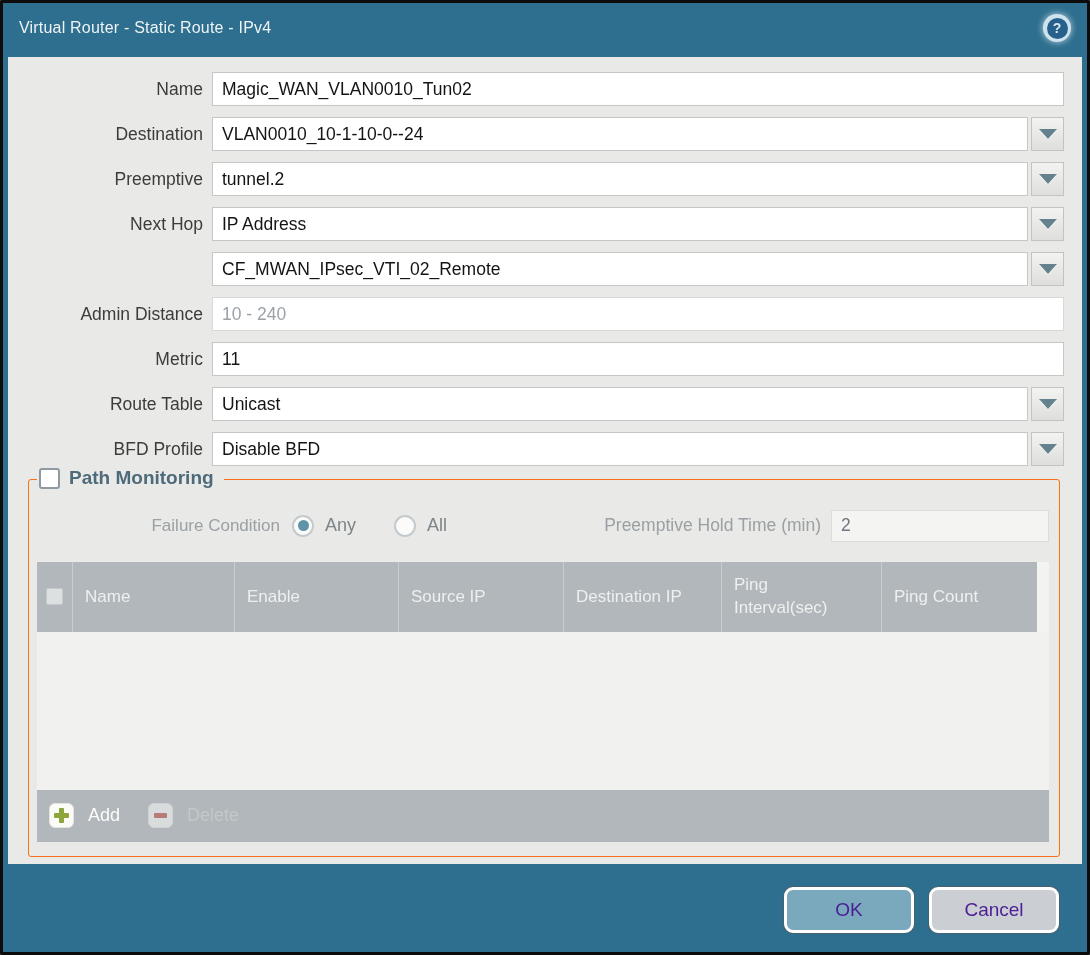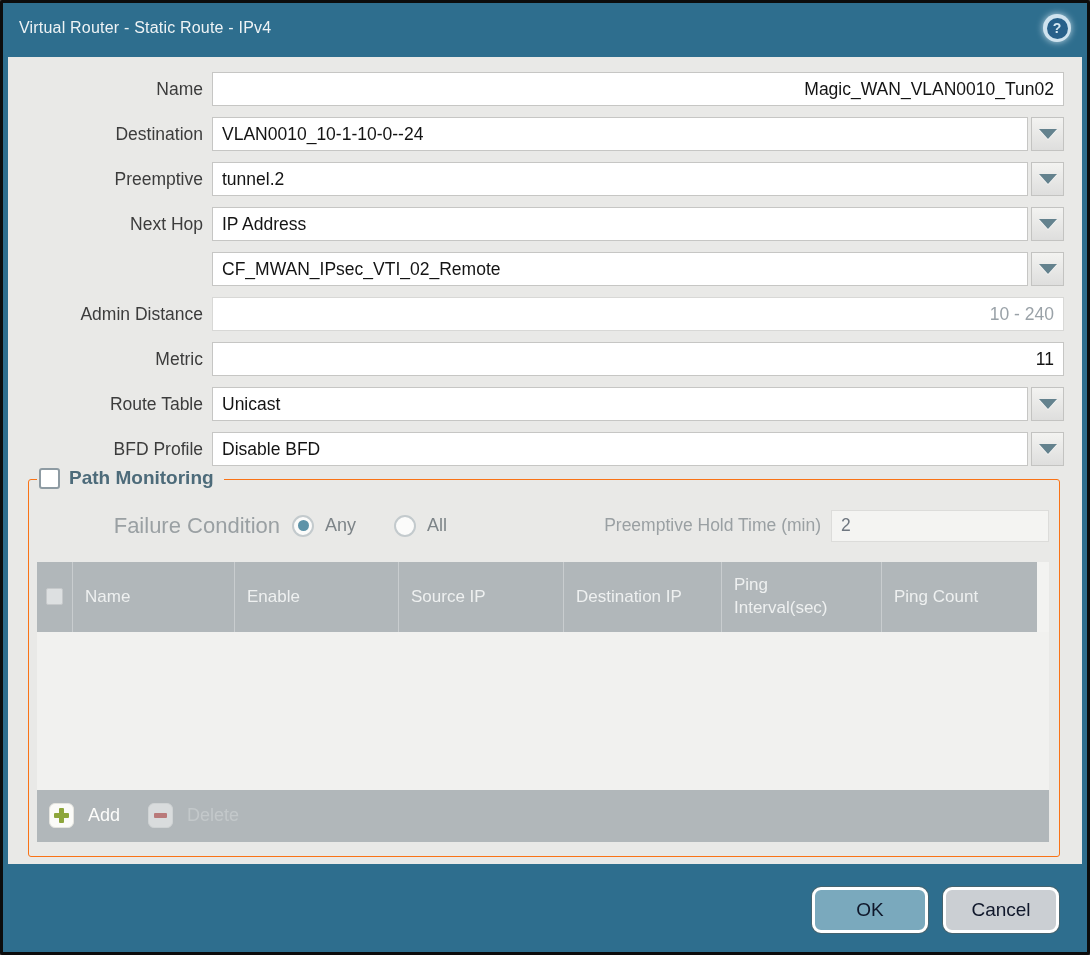--- a/index.html
+++ b/index.html
@@ -15,39 +15,39 @@
     background:#cfe3ef;display:flex;align-items:center;justify-content:center;
     box-shadow:0 0 7px rgba(230,243,250,.8);cursor:pointer;border:none;padding:0;}
   .help-inner{width:21px;height:21px;border-radius:50%;background:#27608a;color:#d6e8f2;
     font-size:14px;font-weight:bold;display:flex;align-items:center;justify-content:center;}
   
   .content{flex:1;background:#e9e9e7;margin:4px 5px;padding:15px 18px 0 14px;overflow:hidden;}
   .form-row{display:flex;align-items:center;height:34px;margin-bottom:11px;}
   .flabel{width:190px;flex:0 0 190px;text-align:right;padding-right:9px;font-size:17.5px;color:#3c3c3c;}
   .tinput,.dd-value{
     height:34px;border:1px solid #c6c6c4;background:#ffffff;font-size:17.5px;color:#141414;
-    padding:12px 9px;font-family:inherit;display:flex;align-items:center;white-space:nowrap;overflow:hidden;text-align:right;}
+    padding:12px 9px;font-family:inherit;display:flex;align-items:center;white-space:nowrap;overflow:hidden;}
   .tinput{flex:1;width:100%;}
   input.tinput::placeholder{color:#9aa2a8;opacity:1;}
   .tinput.dim{border-color:#d8d8d6;}
   .dd-field{flex:1;display:flex;align-items:stretch;}
   .dd-value{flex:1;}
   .dd-btn{width:33px;flex:0 0 33px;margin-left:3px;border:1px solid #c3c3c1;
     background:linear-gradient(#f3f3f1,#dededd);display:flex;align-items:center;justify-content:center;
     cursor:pointer;padding:0;}
   .caret{width:0;height:0;border-left:9px solid transparent;border-right:9px solid transparent;
     border-top:10px solid #64828e;filter:drop-shadow(0 1px 0 rgba(255,255,255,.7));}
   
   .pm-section{border:1px solid #f97316;border-radius:3px;margin:13px 4px 0 6px;padding:0 10px 14px 8px;}
   .pm-legend{position:relative;top:-13px;display:inline-flex;align-items:center;gap:9px;
     background:#e9e9e7;padding:0 10px 0 2px;}
   .pm-check{width:21px;height:21px;background:#ffffff;border:2px solid #8e9ba3;border-radius:3px;cursor:pointer;}
   .pm-title{font-size:19px;font-weight:bold;color:#4d6b7a;}
   .fc-row{display:flex;align-items:center;height:36px;margin-top:2px;}
-  .fc-label{width:255px;flex:0 0 255px;text-align:right;padding-right:12px;font-size:22px;color:#9aa0a3;}
+  .fc-label{width:255px;flex:0 0 255px;text-align:right;padding-right:12px;font-size:17px;color:#9aa0a3;}
   .radio-opt{display:flex;align-items:center;margin-right:38px;}
   .radio{width:22px;height:22px;border-radius:50%;background:#fbfbfa;border:2px solid #c3cacd;
     display:flex;align-items:center;justify-content:center;margin-right:11px;}
   .radio.sel::after{content:"";width:11px;height:11px;border-radius:50%;background:#5e93a8;}
   .radio-label{font-size:18px;color:#7d8488;}
   .fc-spacer{flex:1;}
   .hold-label{font-size:17.5px;color:#9aa0a3;padding-right:10px;}
   .hold-input{width:218px;height:32px;border:1px solid #dcdcda;background:#f4f4f2;color:#6f7780;
     font-size:17.5px;padding:0 9px;font-family:inherit;}
   
@@ -72,21 +72,21 @@
   .add-icon::before{left:4px;right:4px;top:50%;height:5px;margin-top:-2.5px;}
   .add-icon::after{top:4px;bottom:4px;left:50%;width:5px;margin-left:-2.5px;}
   .del-icon{background:#d9dcdd;border:1px solid #cfd3d4;}
   .del-icon::before{content:"";position:absolute;background:#b97a7a;border-radius:1px;left:5px;right:5px;top:50%;height:5px;margin-top:-2.5px;}
   .tool-label{font-size:18px;}
   .add-label{color:#fcfcfa;}
   .del-label{color:#c3c8ca;}
   
   .dfooter{height:84px;flex:0 0 84px;display:flex;align-items:center;justify-content:flex-end;
     padding-right:28px;gap:15px;background:#2e6e8e;}
-  .btn{width:116px;height:46px;border-radius:9px;border:3px solid #ffffff;font-size:19px;color:#0f172a;
+  .btn{width:130px;height:46px;border-radius:9px;border:3px solid #ffffff;font-size:19px;color:#4c1d95;
     font-family:inherit;cursor:pointer;box-shadow:0 0 0 1px #46646f;}
   .btn-ok{background:#7aa9bd;}
   .btn-cancel{background:#cbcfd3;}
 </style>
 </head>
 <body>
 
 <div class="dialog">
 
   <div class="titlebar">

